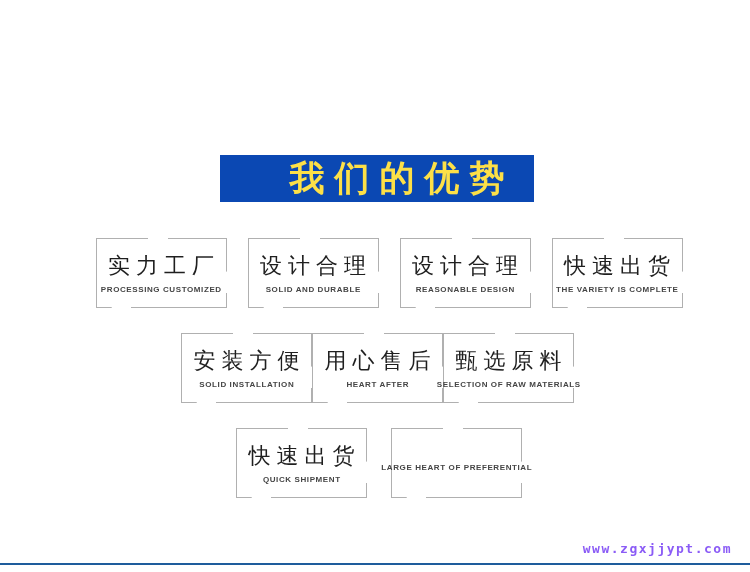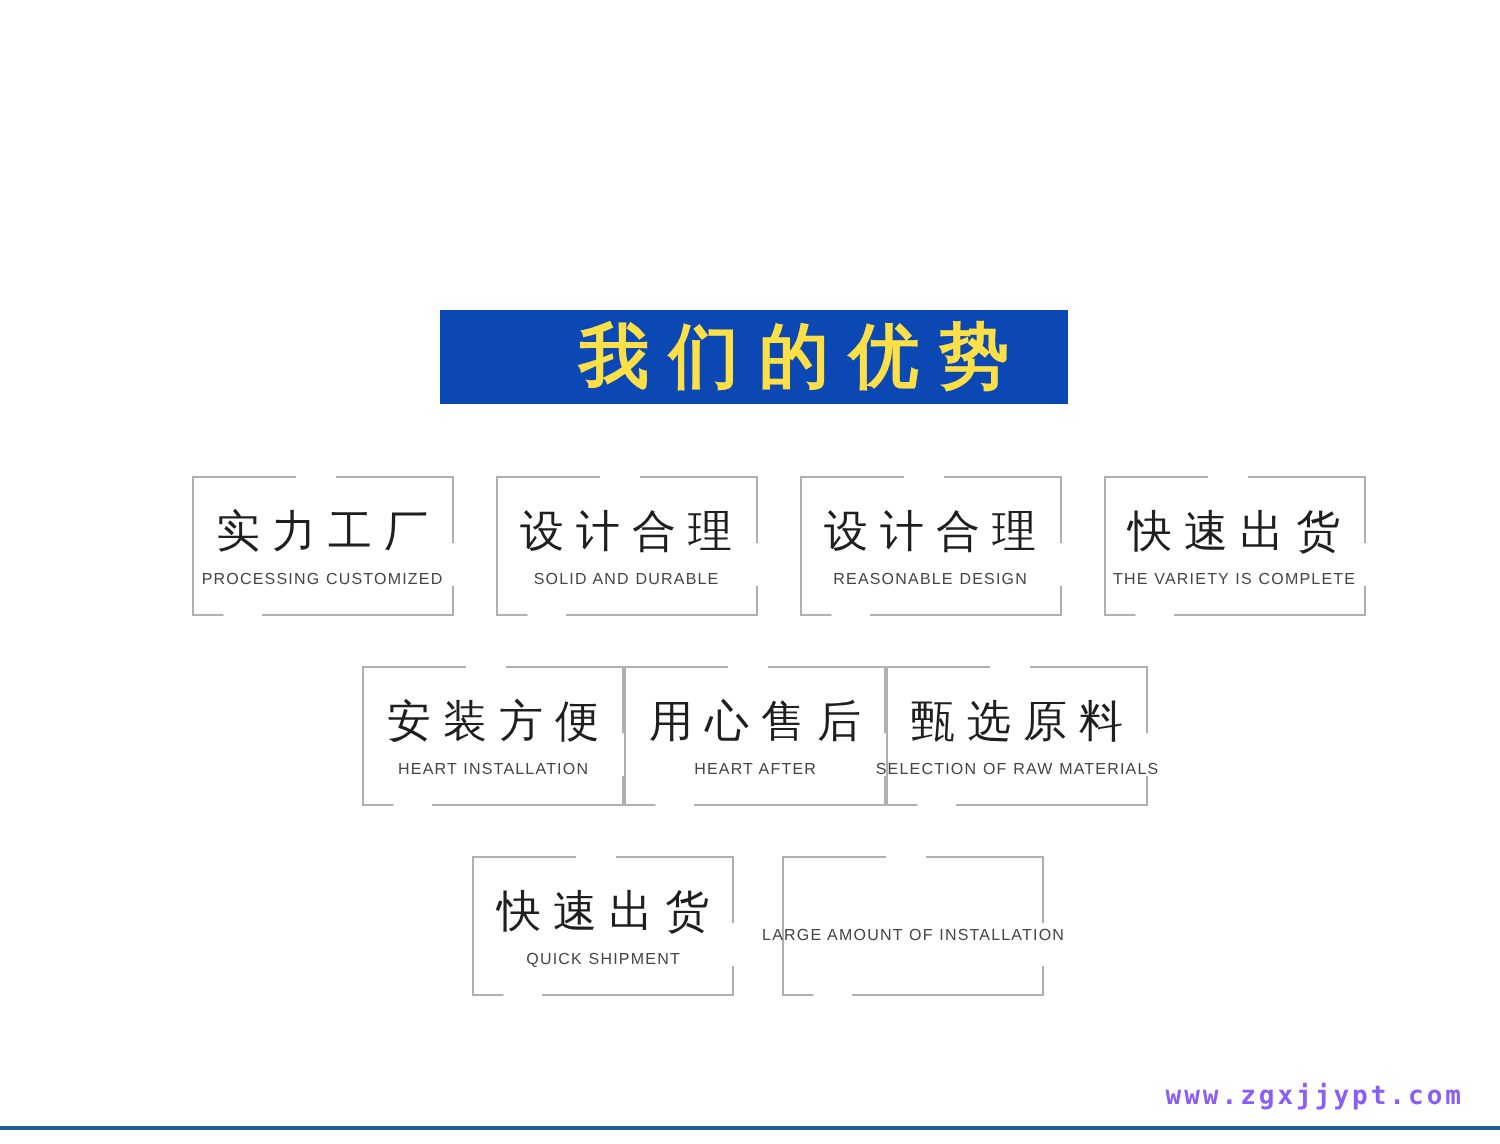--- a/index.html
+++ b/index.html
@@ -37,21 +37,21 @@
       linear-gradient(var(--card-border,#b0b0b0),var(--card-border,#b0b0b0));
     background-position:0 0, 100% 0, 0 100%, 100% 100%, 0 0, 100% 0, 100% 100%;
     background-size:40% 1px, 45% 1px, 12% 1px, 73% 1px, 1px 100%, 1px 48%, 1px 22%;
     background-repeat:no-repeat;
   }
   .card-title{
     color:#1f1f1f;font-size:22px;font-weight:500;
     letter-spacing:6px;margin-right:-6px;white-space:nowrap;line-height:1.1;
   }
   .card-sub{
-    color:#454545;font-size:8px;font-weight:normal;
+    color:#454545;font-size:8px;font-weight:bold;
     letter-spacing:0.6px;margin-right:-0.6px;white-space:nowrap;margin-top:7px;
   }
   
   .watermark{
     position:absolute;right:18px;top:541px;
     font-family:"DejaVu Sans Mono",monospace;font-size:13px;font-weight:bold;
     letter-spacing:1.5px;color:#8b5cf6;white-space:nowrap;
   }
   .divider{
     position:absolute;left:0;top:563px;width:100%;height:2px;
@@ -82,38 +82,38 @@
     </div>
     <div class="card">
       <div class="card-title">快速出货</div>
       <div class="card-sub">THE VARIETY IS COMPLETE</div>
     </div>
   </div>
 
   <div class="row row2">
     <div class="card">
       <div class="card-title">安装方便</div>
-      <div class="card-sub">HEART INSTALLATION</div>
+      <div class="card-sub">SOLID INSTALLATION</div>
     </div>
     <div class="card">
       <div class="card-title">用心售后</div>
       <div class="card-sub">HEART AFTER</div>
     </div>
     <div class="card">
       <div class="card-title">甄选原料</div>
       <div class="card-sub">SELECTION OF RAW MATERIALS</div>
     </div>
   </div>
 
   <div class="row row3">
     <div class="card">
       <div class="card-title">快速出货</div>
       <div class="card-sub">QUICK SHIPMENT</div>
     </div>
     <div class="card">
-      <div class="card-sub">LARGE AMOUNT OF INSTALLATION</div>
+      <div class="card-sub">LARGE HEART OF PREFERENTIAL</div>
     </div>
   </div>
 
   <div class="watermark">www.zgxjjypt.com</div>
   <div class="divider"></div>
 
 </div>
 
 </body></html>

